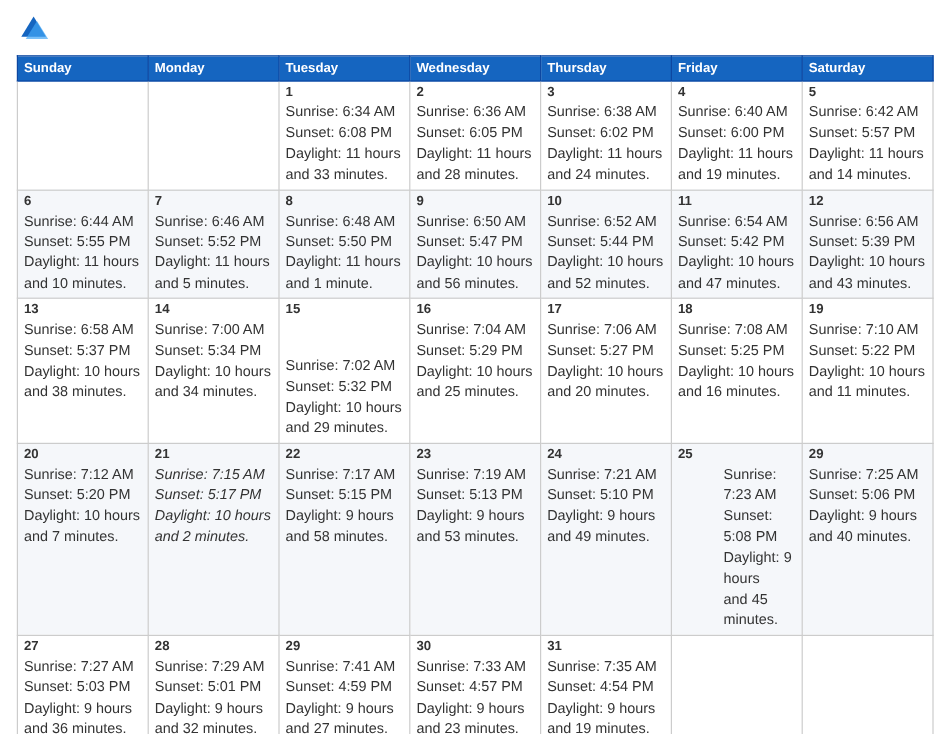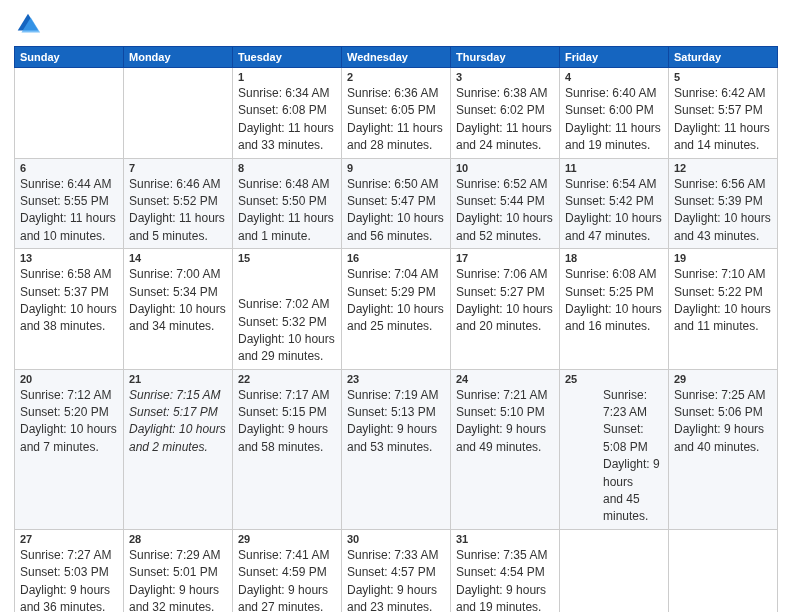--- a/index.html
+++ b/index.html
@@ -257,21 +257,21 @@
           </td>
           <td>
             <span class="day-number">17</span>
             <div class="day-info" style="white-space: pre-line;">Sunrise: 7:06 AM
 Sunset: 5:27 PM
 Daylight: 10 hours
 and 20 minutes.</div>
           </td>
           <td>
             <span class="day-number">18</span>
-            <div class="day-info" style="white-space: pre-line;">Sunrise: 6:08 AM
+            <div class="day-info" style="white-space: pre-line;">Sunrise: 7:08 AM
 Sunset: 5:25 PM
 Daylight: 10 hours
 and 16 minutes.</div>
           </td>
           <td>
             <span class="day-number">19</span>
             <div class="day-info" style="white-space: pre-line;">Sunrise: 7:10 AM
 Sunset: 5:22 PM
 Daylight: 10 hours
 and 11 minutes.</div>

